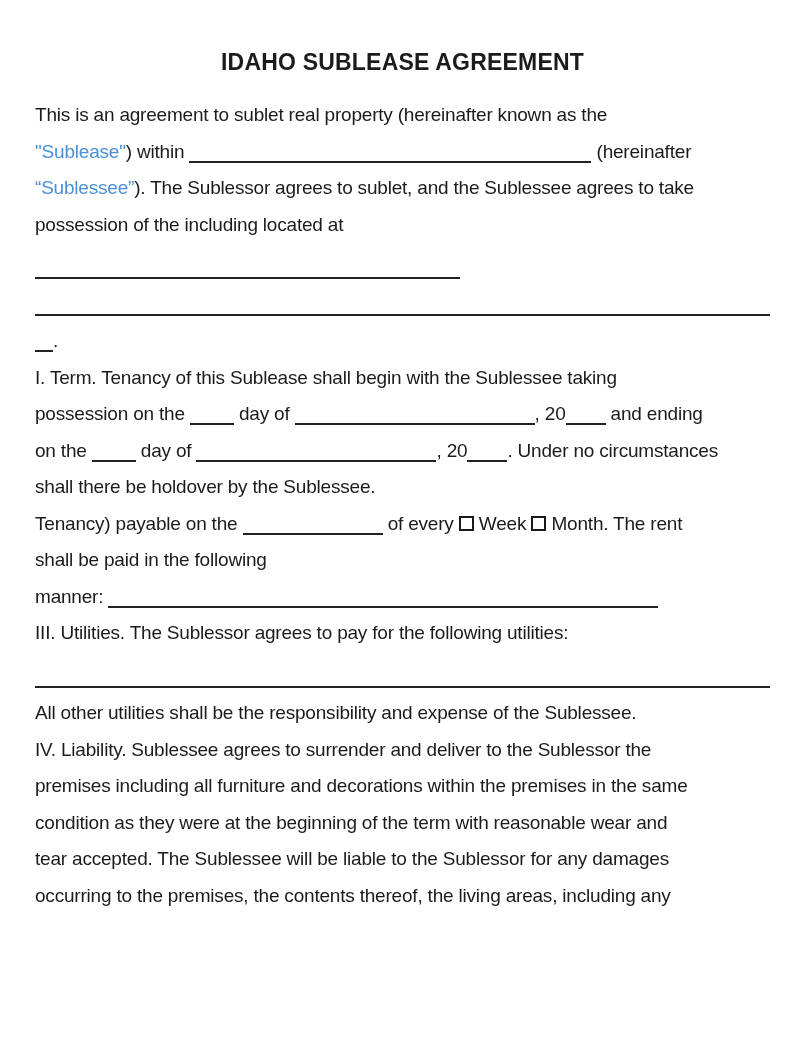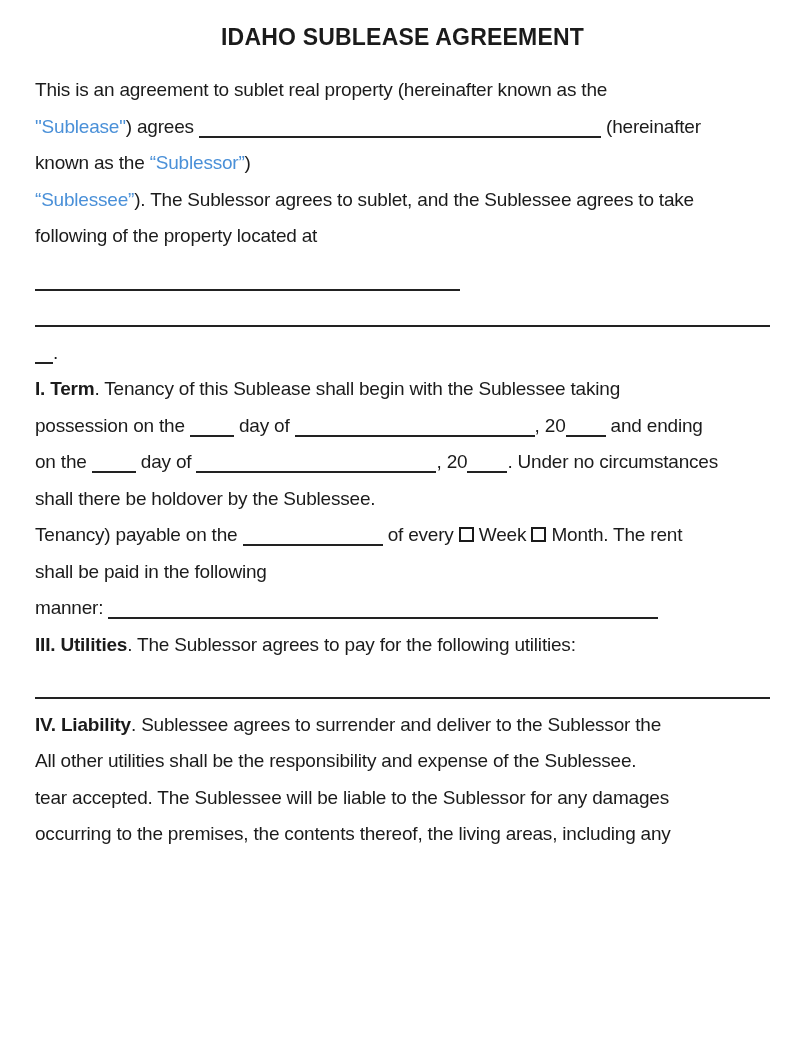--- a/index.html
+++ b/index.html
@@ -4,34 +4,34 @@
 <style>
   :root { --accent: #4a90d8; --ink: #1b1b1b; }
   * { margin: 0; padding: 0; box-sizing: border-box; }
   html, body { width: 800px; height: 1055px; overflow: hidden; background: #ffffff; }
   body {
     font-family: "Liberation Sans", "DejaVu Sans", sans-serif;
     color: var(--ink);
     font-size: 19px;
     letter-spacing: -0.2px;
   }
-  .page { padding: 24px 30px 0 35px; }
+  .page { padding: 24px 30px 0 35px; margin-top: 25px; }
   .doc-title {
     text-align: center;
     font-weight: bold;
     font-size: 23px;
     letter-spacing: 0.2px;
     margin-bottom: 21px;
   }
   .ln {
     line-height: 36.5px;
     white-space: nowrap;
   }
   .accent { color: var(--accent); }
-  .bold { font-weight: bold; }
+  .bold { font-weight: normal; }
   .blank {
     display: inline-block;
     border-bottom: 2px solid #222222;
     height: 20px;
     vertical-align: -5px;
   }
   .w-name1 { width: 402px; }
   .w-name2 { width: 408px; }
   .w-addr1 { width: 425px; }
   .w-full  { width: 735px; }
@@ -54,31 +54,29 @@
 </style>
 </head>
 <body>
 
 <div class="page">
 
   <div class="doc-title">IDAHO SUBLEASE AGREEMENT</div>
 
   <p class="ln"><span>This is an agreement to sublet real property (hereinafter known as the</span></p>
 
-  <p class="ln"><span class="accent">"Sublease"</span><span>) agrees</span>
+  <p class="ln"><span class="accent">"Sublease"</span><span>) within</span>
     <span class="blank w-name1"></span>
     <span>(hereinafter</span></p>
 
-  <p class="ln"><span>known as the</span>
-    <span class="accent">“Sublessor”</span><span>)</span></p>
 
 
   <p class="ln"><span class="accent">“Sublessee”</span><span>). The Sublessor agrees to sublet, and the Sublessee agrees to take</span></p>
 
-  <p class="ln"><span>following of the property located at</span></p>
+  <p class="ln"><span>possession of the including located at</span></p>
 
   <p class="ln mt-sm"><span class="blank w-addr1"></span></p>
 
   <p class="ln"><span class="blank w-full"></span></p>
 
   <p class="ln"><span class="blank w-stray"></span><span>.</span></p>
 
 
   <p class="ln"><span class="bold">I. Term</span><span>. Tenancy of this Sublease shall begin with the Sublessee taking</span></p>
 
@@ -106,23 +104,25 @@
 
   <p class="ln"><span>shall be paid in the following</span></p>
 
   <p class="ln"><span>manner:</span>
     <span class="blank w-manner"></span></p>
 
   <p class="ln"><span class="bold">III. Utilities</span><span>. The Sublessor agrees to pay for the following utilities:</span></p>
 
   <p class="ln mt-sm"><span class="blank w-full"></span></p>
 
+  <p class="ln"><span>All other utilities shall be the responsibility and expense of the Sublessee.</span></p>
+
   <p class="ln"><span class="bold">IV. Liability</span><span>. Sublessee agrees to surrender and deliver to the Sublessor the</span></p>
 
-  <p class="ln"><span>All other utilities shall be the responsibility and expense of the Sublessee.</span></p>
+  <p class="ln"><span>premises including all furniture and decorations within the premises in the same</span></p>
 
-
+  <p class="ln"><span>condition as they were at the beginning of the term with reasonable wear and</span></p>
 
   <p class="ln"><span>tear accepted. The Sublessee will be liable to the Sublessor for any damages</span></p>
 
   <p class="ln"><span>occurring to the premises, the contents thereof, the living areas, including any</span></p>
 
 </div>
 
 </body></html>

